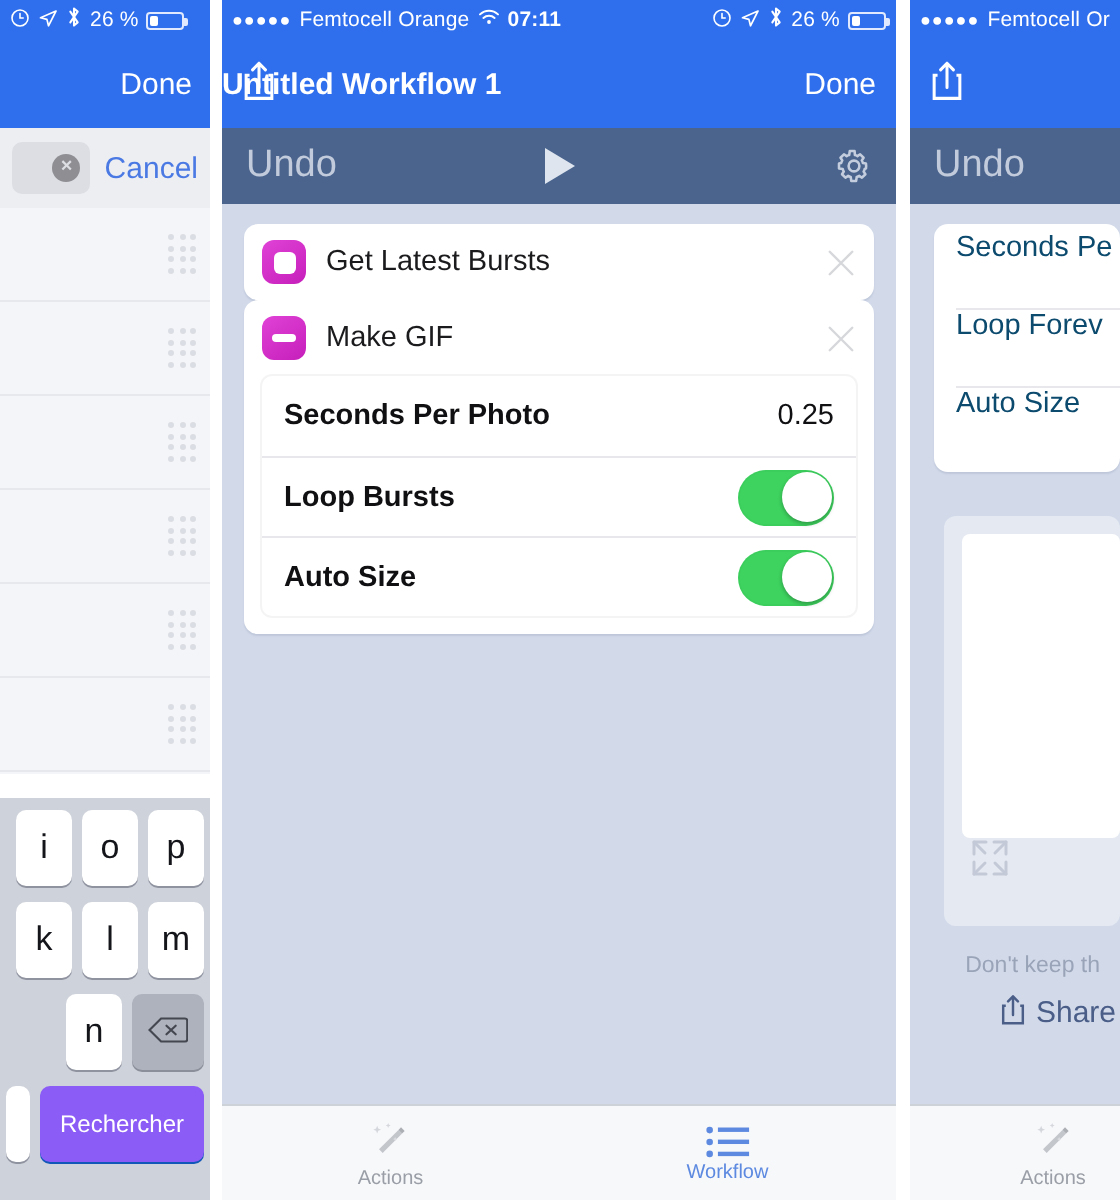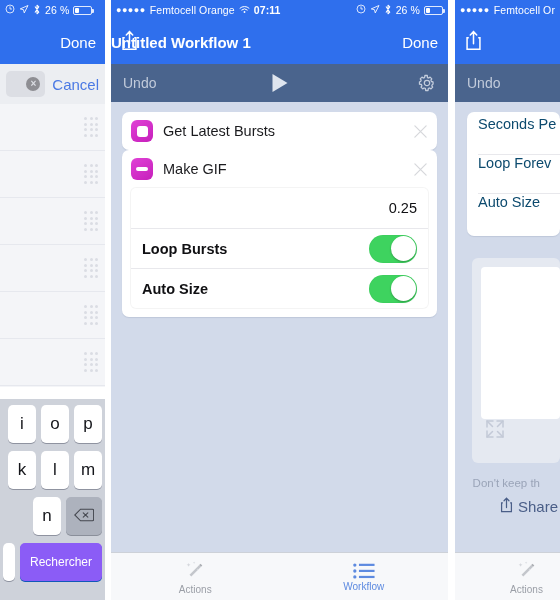--- a/index.html
+++ b/index.html
@@ -37,21 +37,21 @@
           padding:0 10px;box-sizing:border-box;position:relative;}
   .nav-title{position:absolute;left:0;right:0;text-align:left;font-size:15px;font-weight:600;
              pointer-events:none;}
   .nav-done{margin-left:auto;font-size:15px;z-index:2;}
   .share-up{width:17px;height:21px;position:relative;z-index:2;}
 
   
   .toolbar{height:38px;background:#4b6municipal;}
   .toolbar{height:38px;background:#4a648d;display:flex;align-items:center;
            padding:0 12px;box-sizing:border-box;position:relative;}
-  .tb-undo{color:#c2cbdb;font-size:14px;}
+  .tb-undo{color:#c2cbdb;font-size:19px;}
   .tb-play{position:absolute;left:50%;transform:translateX(-50%);
            width:0;height:0;border-left:15px solid #dfe5ef;
            border-top:9.5px solid transparent;border-bottom:9.5px solid transparent;}
   .tb-gear{margin-left:auto;width:18px;height:18px;opacity:.82;}
 
   
   .wf-body{background:#d2daea;height:calc(600px - 20px - 44px - 38px - 48px);
            padding:10px 11px 0 11px;box-sizing:border-box;overflow:hidden;position:relative;}
   .card{background:#fff;border-radius:7px;box-shadow:0 1px 1px rgba(20,40,80,.10);
         overflow:hidden;position:relative;}
@@ -129,21 +129,21 @@
            padding:10px 0 0 12px;box-sizing:border-box;position:relative;overflow:hidden;}
   .rp-card{background:#fff;border-radius:7px;box-shadow:0 1px 1px rgba(20,40,80,.10);
            padding:4px 0 4px 11px;box-sizing:border-box;}
   .rp-row{height:38px;display:flex;align-items:flex-start;font-size:14.5px;font-weight:normal;color:#0c4a6e;
           white-space:nowrap;}
   .rp-row + .rp-row{border-top:1px solid #e8e8ec;}
   .preview{margin-top:22px;margin-left:5px;background:#e5e9f1;border-radius:6px;
            padding:9px 0 4px 9px;box-sizing:border-box;height:205px;}
   .preview-img{background:#fff;height:152px;border-radius:4px;}
   .expand{width:20px;height:20px;margin:9px 0 0 4px;opacity:.45;}
-  .rp-note{margin-top:14px;text-align:right;padding-right:20px;font-size:11.5px;color:#9aa4b8;
+  .rp-note{margin-top:14px;text-align:right;padding-right:10px;font-size:11.5px;color:#9aa4b8;
            white-space:nowrap;}
   .rp-share{margin-top:8px;display:flex;align-items:center;justify-content:flex-end;gap:5px;
             padding-right:2px;font-size:15px;color:#4a5e88;white-space:nowrap;}
   .rp-share .share-up{width:13px;height:16px;}
 </style>
 </head>
 <body>
 
 <div class="stage">
 
@@ -400,20 +400,21 @@
             </span>
           <span class="card-title">Make GIF</span>
           <span class="card-x">
             <svg viewBox="0 0 16 16" width="15" height="15">
                 <path d="M2 2l12 12M14 2L2 14" stroke="#8b8f99" stroke-width="1.3" stroke-linecap="round"></path>
               </svg>
           </span>
         </div>
         <div class="card-body">
           <div class="row">
+            <span class="row-strong">Seconds Per Photo</span>
             <span class="row-val">0.25</span>
           </div>
           <div class="row">
             <span class="row-strong">Loop Bursts</span>
             <span class="switch">
                 <i></i>
               </span>
           </div>
           <div class="row">
             <span class="row-strong">Auto Size</span>

